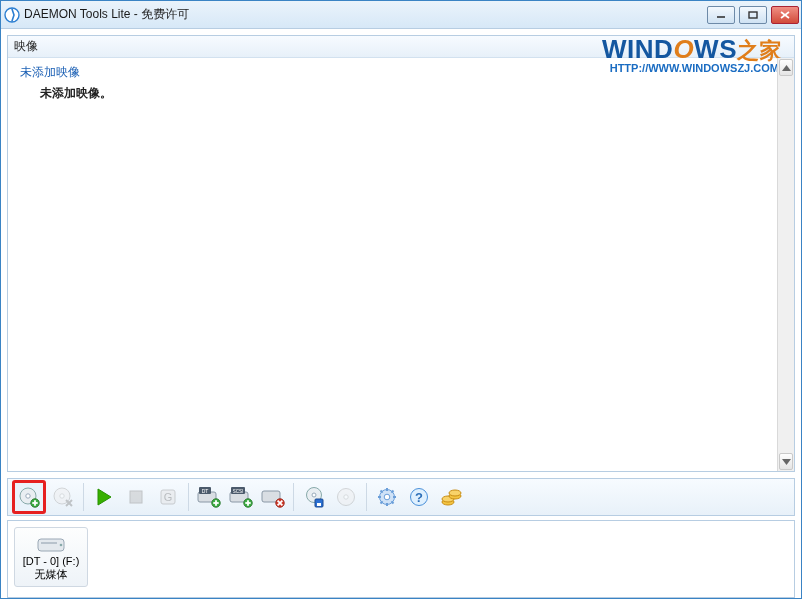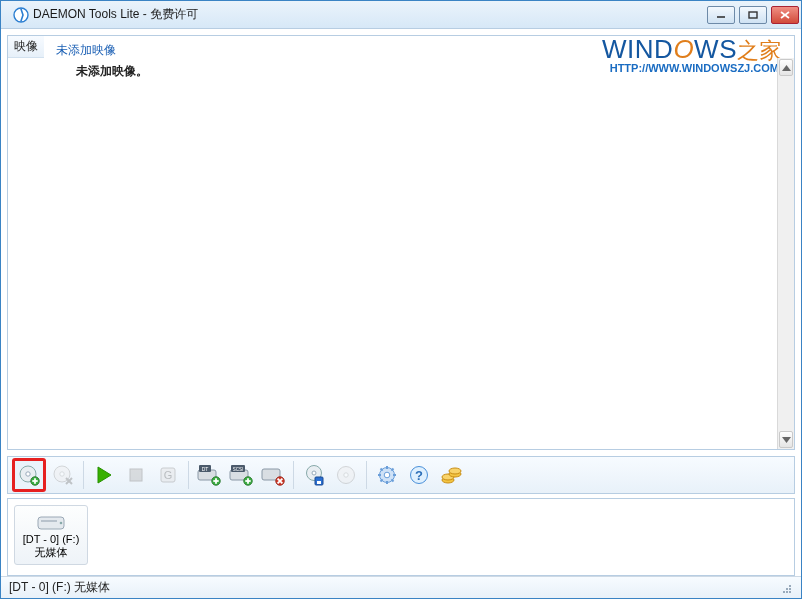--- a/index.html
+++ b/index.html
@@ -1,39 +1,39 @@
 <!DOCTYPE html>
 <html><head>
 <meta charset="utf-8">
 <style>
 * { box-sizing: border-box; margin: 0; padding: 0; font-family: "Segoe UI", Tahoma, sans-serif; }
 body { background: #fff; width: 802px; height: 599px; overflow: hidden; }
 
 
 .window { width: 802px; height: 599px; border: 1px solid #3a83c4; background: #fff; display: flex; flex-direction: column; }
-.titlebar { height: 28px; background: linear-gradient(to bottom, #eaf3fb, #d7e8f7); display: flex; align-items: center; padding: 0 2px 0 12px; border-bottom: 1px solid #b7cde2; }
+.titlebar { height: 28px; background: linear-gradient(to bottom, #eaf3fb, #d7e8f7); display: flex; align-items: center; padding: 0 2px 0 3px; border-bottom: 1px solid #b7cde2; }
 .titlebar .ico { width: 16px; height: 16px; margin-right: 4px; }
 .titlebar .title { font-size: 12px; color: #1a1a1a; flex: 1; }
 .winbtns { display: flex; gap: 4px; }
 .winbtn { width: 28px; height: 18px; border: 1px solid #6d8aa8; border-radius: 2px; background: linear-gradient(to bottom,#f3f8fd,#cfe2f3); display:flex; align-items:center; justify-content:center; }
 .winbtn.close { background: linear-gradient(to bottom,#f08f84,#d14a3a); border-color:#a23; }
 .winbtn svg { display:block; }
 
 
 .client { flex: 1; padding: 6px 6px 0 6px; display: flex; flex-direction: column; min-height: 0; }
 
-.panel-images { border: 1px solid #b7cde2; background: #fff; display: flex; flex-direction: row; flex: 1; min-height: 0; position: relative; }
+.panel-images { border: 1px solid #b7cde2; background: #fff; display: flex; flex-direction: column; flex: 1; min-height: 0; position: relative; }
 .panel-header { height: 22px; background: linear-gradient(to bottom,#f7fbff,#e7f0f9); border-bottom: 1px solid #d2e1ef; display:flex; align-items:center; padding: 0 6px; font-size: 12px; color:#222; }
 .tree { flex: 1; padding: 4px 4px; font-size: 12px; overflow:auto; }
 .tree-root { color: #1a5fb4; padding: 2px 8px; cursor: default; }
 .tree-leaf { color: #222; padding: 2px 28px; font-weight: bold; }
 
 
 .wm { position: absolute; right: 12px; top: -2px; text-align: right; pointer-events: none; }
-.wm .l1 { font-weight: 400; font-size: 26px; letter-spacing: 0.5px; }
+.wm .l1 { font-weight: 700; font-size: 26px; letter-spacing: 0.5px; }
 .wm .l1 .a { color:#1457a0; }
 .wm .l1 .b { color:#e07e1b; font-style: italic; }
 .wm .l1 .c { color:#1457a0; }
 .wm .l1 .d { color:#e07e1b; font-size: 22px; }
 .wm .l2 { font-size: 11px; color:#1a6cc2; font-weight: bold; margin-top:-4px; }
 
 
 .vscroll { position:absolute; right:0; top:22px; bottom:0; width:17px; background:#f0f0f0; border-left:1px solid #d9d9d9; display:flex; flex-direction:column; justify-content:space-between; }
 .vscroll .arr { height:17px; display:flex; align-items:center; justify-content:center; background:linear-gradient(to bottom,#fdfdfd,#e5e5e5); border:1px solid #c9c9c9; border-radius:2px; margin:1px; }
 .vscroll .arr svg { display:block; }
@@ -257,30 +257,14 @@
           <rect x="5" y="9" width="16" height="2" fill="#b8c2cc"></rect>
           <circle cx="25" cy="12" r="1.3" fill="#8aa"></circle>
         </svg>
         <div class="dl">[DT - 0] (F:)</div>
         <div class="dl">无媒体</div>
       </div>
     </div>
 
   </div>
 
-  <div class="statusbar">
-    <span>[DT - 0] (F:) 无媒体</span>
-    <span class="grow"></span>
-    <span class="grip">
-      <svg width="14" height="14">
-          <g fill="#9ab">
-            <rect x="10" y="10" width="2" height="2"></rect>
-            <rect x="7" y="10" width="2" height="2"></rect>
-            <rect x="10" y="7" width="2" height="2"></rect>
-            <rect x="4" y="10" width="2" height="2"></rect>
-            <rect x="7" y="7" width="2" height="2"></rect>
-            <rect x="10" y="4" width="2" height="2"></rect>
-          </g>
-        </svg>
-    </span>
-  </div>
 
 </div>
 
 </body></html>

